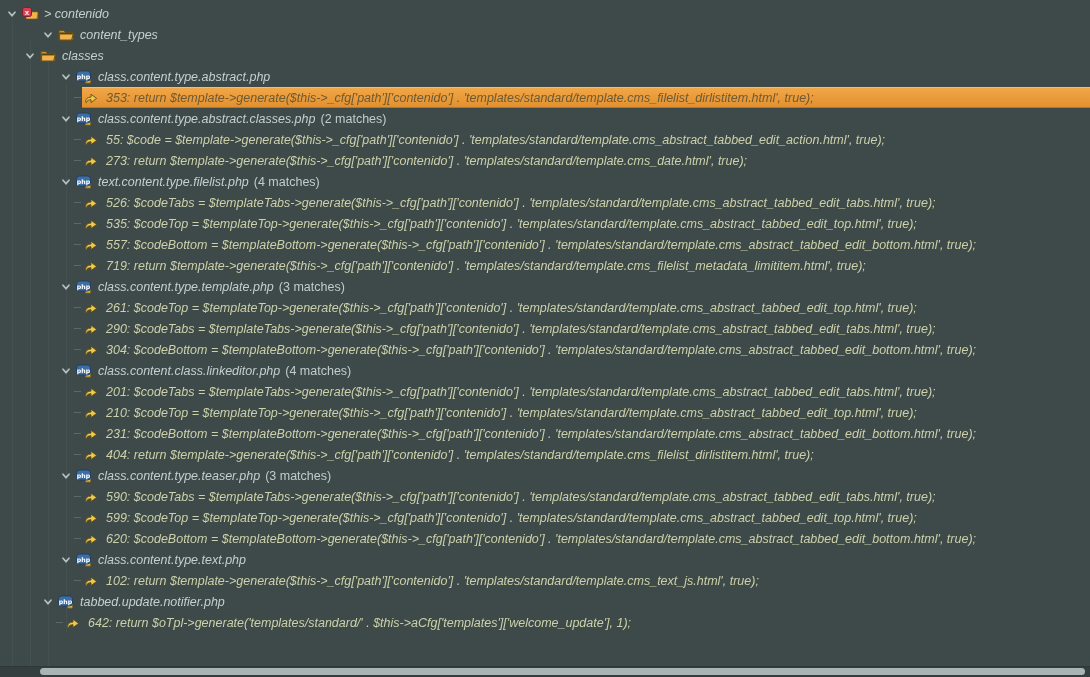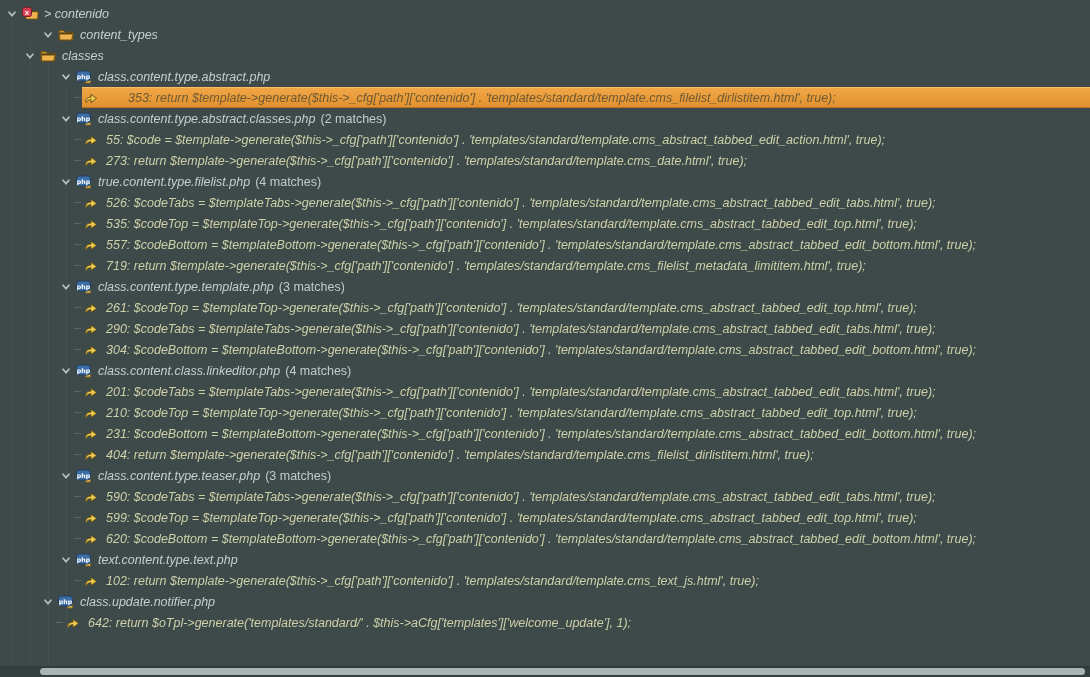--- a/index.html
+++ b/index.html
@@ -19,21 +19,21 @@
   .inner{flex:1;min-width:0;display:flex;align-items:center;height:100%;padding-left:2px;}
   .icon{flex:none;width:17px;display:flex;align-items:center;margin-right:5px;}
   .icon svg{display:block;}
   .label{letter-spacing:0;font-style:italic;}
   .match .label{color:#ccd1a9;}
   .suffix{margin-left:5px;color:#c2cccc;}
   .selected .inner{
     background:linear-gradient(#f2a847,#e18f2e);
     box-shadow:inset 0 1px 0 rgba(255,230,170,.35), inset 0 -1px 0 rgba(100,50,0,.30);
   }
-  .selected .label{color:#6d5a35;margin-left:22px;}
+  .selected .label{color:#6d5a35;}
   #hscroll{position:absolute;left:0;right:0;bottom:0;height:10px;
     background:#343e3e;border-top:1px solid #2e3838;}
   #hthumb{position:absolute;left:40px;right:5px;top:1px;height:7px;
     border-radius:4px;background:#a9b5b5;}
 </style>
 </head>
 <body>
 
 <div id="panel">
   <div class="guide" style="left:12px;top:20px;bottom:10px;"></div>
@@ -178,21 +178,21 @@
           </svg>
         </span>
         <div class="inner">
           <span class="icon">
             <svg width="16" height="14" viewBox="0 0 16 14">
               <path d="M9.5 6.5h5V13h-5z" fill="#e9c050" stroke="#8a6a20" stroke-width="1"></path>
               <rect x="0.5" y="1" width="14" height="10" rx="3" fill="#3a6ea5" stroke="#243f5e" stroke-width="1"></rect>
               <text x="7.5" y="8.6" font-size="6.2" font-family="DejaVu Sans,sans-serif" fill="#ffffff" text-anchor="middle" font-weight="bold">php</text>
             </svg>
           </span>
-          <span class="label">true.content.type.filelist.php</span>
+          <span class="label">text.content.type.filelist.php</span>
           <span class="suffix">(4 matches)</span>
         </div>
       </div>
       <div class="row match">
         <span class="pad" style="width: 74px;"></span>
         <span class="connector"></span>
         <div class="inner">
           <span class="icon">
             <svg width="14" height="12" viewBox="0 0 14 12">
               <path d="M1.6 10.2C1.6 6.6 3.6 5.1 7 5.1V2.2l5.6 4.2L7 10.6V7.7c-2.4 0-3.8.7-4.6 2.9z" fill="#eec94f" stroke="#5f4d13" stroke-width="0.9" stroke-linejoin="round"></path>
@@ -422,21 +422,21 @@
           </svg>
         </span>
         <div class="inner">
           <span class="icon">
             <svg width="16" height="14" viewBox="0 0 16 14">
               <path d="M9.5 6.5h5V13h-5z" fill="#e9c050" stroke="#8a6a20" stroke-width="1"></path>
               <rect x="0.5" y="1" width="14" height="10" rx="3" fill="#3a6ea5" stroke="#243f5e" stroke-width="1"></rect>
               <text x="7.5" y="8.6" font-size="6.2" font-family="DejaVu Sans,sans-serif" fill="#ffffff" text-anchor="middle" font-weight="bold">php</text>
             </svg>
           </span>
-          <span class="label">text.content.type.text.php</span>
+          <span class="label">class.content.type.text.php</span>
         </div>
       </div>
       <div class="row match">
         <span class="pad" style="width: 74px;"></span>
         <span class="connector"></span>
         <div class="inner">
           <span class="icon">
             <svg width="14" height="12" viewBox="0 0 14 12">
               <path d="M1.6 10.2C1.6 6.6 3.6 5.1 7 5.1V2.2l5.6 4.2L7 10.6V7.7c-2.4 0-3.8.7-4.6 2.9z" fill="#eec94f" stroke="#5f4d13" stroke-width="0.9" stroke-linejoin="round"></path>
             </svg>
@@ -452,21 +452,21 @@
           </svg>
         </span>
         <div class="inner">
           <span class="icon">
             <svg width="16" height="14" viewBox="0 0 16 14">
               <path d="M9.5 6.5h5V13h-5z" fill="#e9c050" stroke="#8a6a20" stroke-width="1"></path>
               <rect x="0.5" y="1" width="14" height="10" rx="3" fill="#3a6ea5" stroke="#243f5e" stroke-width="1"></rect>
               <text x="7.5" y="8.6" font-size="6.2" font-family="DejaVu Sans,sans-serif" fill="#ffffff" text-anchor="middle" font-weight="bold">php</text>
             </svg>
           </span>
-          <span class="label">class.update.notifier.php</span>
+          <span class="label">tabbed.update.notifier.php</span>
         </div>
       </div>
       <div class="row match">
         <span class="pad" style="width: 56px;"></span>
         <span class="connector"></span>
         <div class="inner">
           <span class="icon">
             <svg width="14" height="12" viewBox="0 0 14 12">
               <path d="M1.6 10.2C1.6 6.6 3.6 5.1 7 5.1V2.2l5.6 4.2L7 10.6V7.7c-2.4 0-3.8.7-4.6 2.9z" fill="#eec94f" stroke="#5f4d13" stroke-width="0.9" stroke-linejoin="round"></path>
             </svg>

